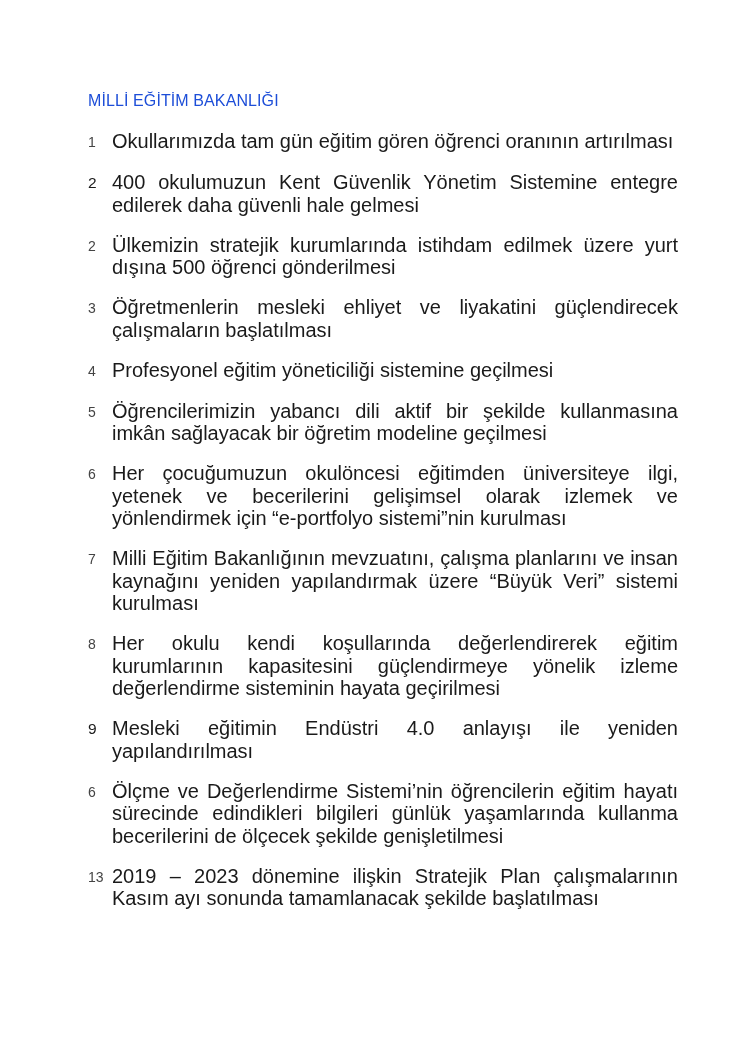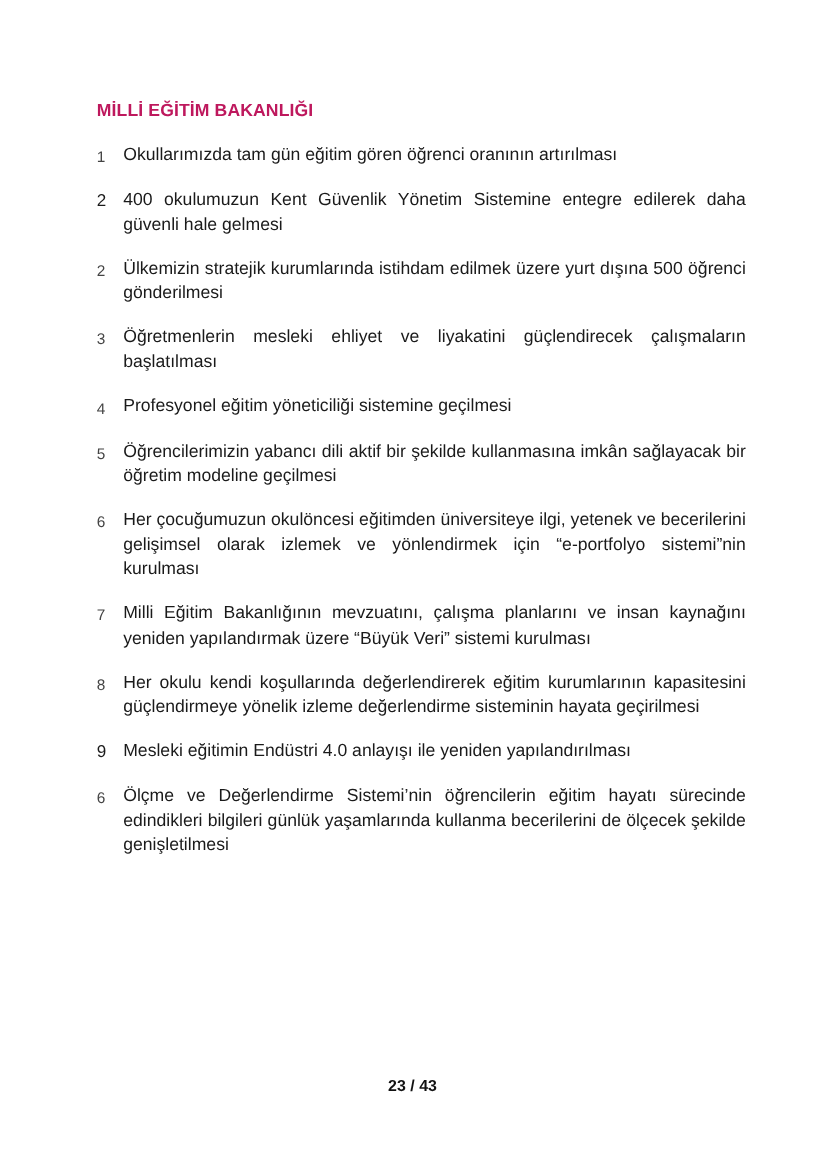--- a/index.html
+++ b/index.html
@@ -4,31 +4,31 @@
 <style>
   html, body { margin: 0; padding: 0; }
   body {
     width: 750px; height: 1060px; background: #ffffff;
     font-family: "Liberation Sans", sans-serif; color: #1a1a1a;
     position: relative; overflow: hidden;
   }
   .page { position: absolute; left: 0; top: 0; width: 750px; height: 1060px; }
   .heading {
     position: absolute; left: 88px; top: 92px;
-    font-weight: bold; font-size: 16px; letter-spacing: 0.1px; color: #be185d;
+    font-weight: normal; font-size: 16px; letter-spacing: 0.1px; color: #1d4ed8;
   }
   .list { position: absolute; left: 88px; top: 130px; width: 590px; }
   .item { display: flex; align-items: flex-start; margin-bottom: 17.5px; }
   .num {
     width: 24px; flex: 0 0 24px; font-size: 14px; color: #444;
     line-height: 22.5px; padding-top: 1px;
   }
   .num.dark { color: #1a1a1a; font-size: 15.5px; }
   .text {
-    flex: 1; font-size: 16px; line-height: 22.5px; text-align: justify;
+    flex: 1; font-size: 20px; line-height: 22.5px; text-align: justify;
     color: #1a1a1a;
   }
   .footer {
     position: absolute; left: 0; width: 750px; top: 980px; text-align: center;
     font-weight: bold; font-size: 14.5px; color: #111;
   }
 </style>
 </head>
 <body>
 
@@ -73,16 +73,19 @@
       <span class="text">Her okulu kendi koşullarında değerlendirerek eğitim kurumlarının kapasitesini güçlendirmeye yönelik izleme değerlendirme sisteminin hayata geçirilmesi</span>
     </div>
     <div class="item">
       <span class="num dark">9</span>
       <span class="text">Mesleki eğitimin Endüstri 4.0 anlayışı ile yeniden yapılandırılması</span>
     </div>
     <div class="item">
       <span class="num">6</span>
       <span class="text">Ölçme ve Değerlendirme Sistemi’nin öğrencilerin eğitim hayatı sürecinde edindikleri bilgileri günlük yaşamlarında kullanma becerilerini de ölçecek şekilde genişletilmesi</span>
     </div>
+    <div class="item">
+      <span class="num">13</span>
+      <span class="text">2019 – 2023 dönemine ilişkin Stratejik Plan çalışmalarının Kasım ayı sonunda tamamlanacak şekilde başlatılması</span>
+    </div>
   </div>
 
-  <div class="footer">23 / 43</div>
 </div>
 
 </body></html>

